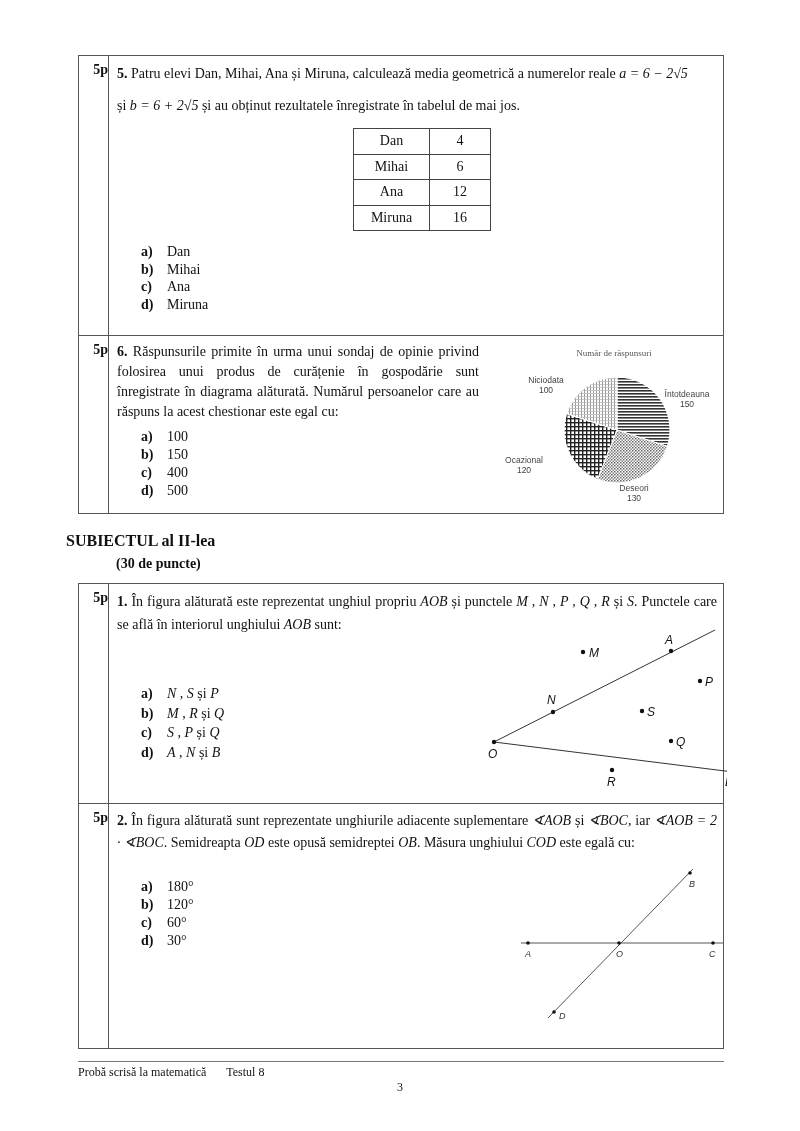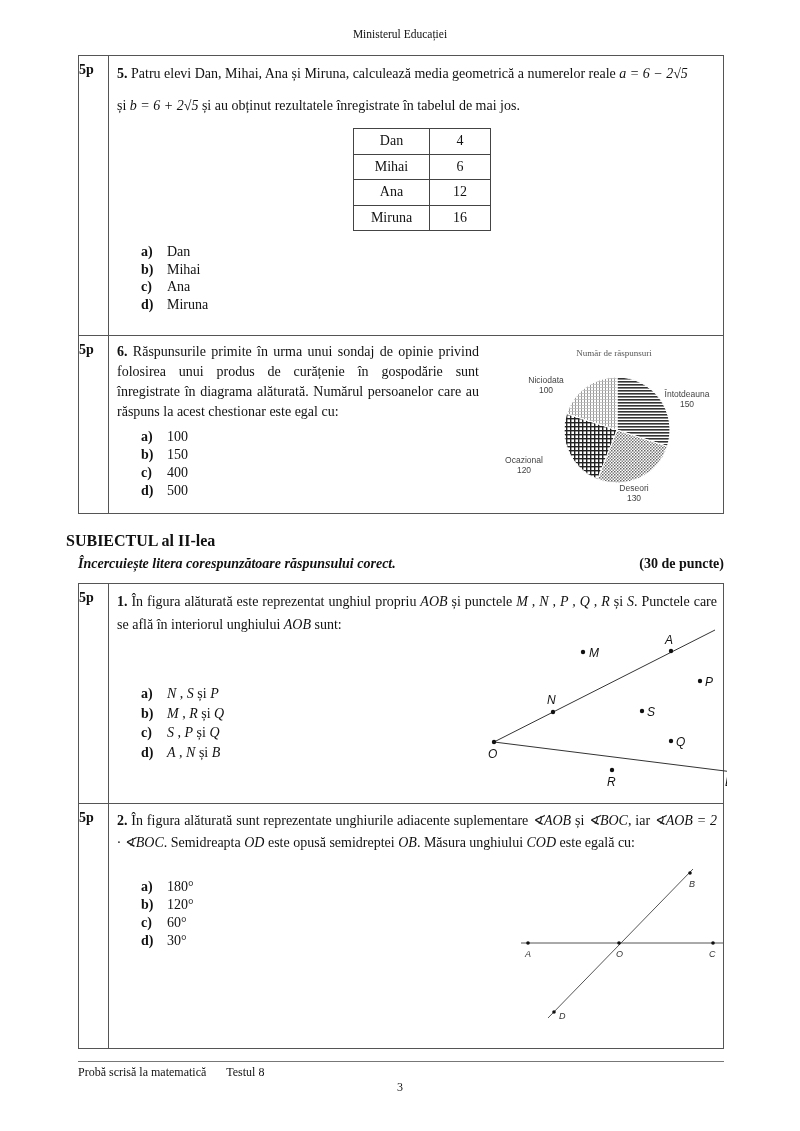--- a/index.html
+++ b/index.html
@@ -1,21 +1,21 @@
 <!DOCTYPE html>
 <html><head>
 <meta charset="utf-8">
 <style>
   html, body { margin: 0; padding: 0; background: #ffffff; }
   body { width: 800px; height: 1131px; position: relative; font-family: "Liberation Serif", serif; color: #111; font-size: 14px; }
   .header { position: absolute; top: 28px; left: 0; width: 800px; text-align: center; font-size: 11.5px; line-height: 13px; }
   .box { position: absolute; left: 78px; width: 646px; border: 1px solid #555; box-sizing: border-box; }
   .row { display: flex; border-top: 1px solid #555; }
   .row:first-child { border-top: none; }
-  .pts { width: 30px; border-right: 1px solid #555; font-weight: bold; font-size: 14px; padding-top: 6px; text-align: left; box-sizing: border-box; flex: none; }
+  .pts { width: 30px; border-right: 1px solid #555; font-weight: bold; font-size: 14px; padding-top: 6px; text-align: right; box-sizing: border-box; flex: none; }
   .cell { flex: 1; padding: 6px 6px 0 8px; position: relative; box-sizing: border-box; }
   .qtext { font-size: 14px; line-height: 23px; text-align: justify; }
   .qtext b { font-weight: bold; }
   .m { font-style: italic; }
   .opts { list-style: none; margin: 0; padding: 0 0 0 24px; font-size: 14px; line-height: 17.5px; }
   .opts li { display: flex; }
   .opts .l { font-weight: bold; width: 26px; }
   table.data { border-collapse: collapse; margin: 6px 0 0 236px; font-size: 14px; }
   table.data td { border: 1px solid #444; height: 24.5px; text-align: center; padding: 0; }
   table.data td.n { width: 75px; }
@@ -26,21 +26,20 @@
   .instr .p { font-weight: bold; margin-left: 38px; }
   .footer-line { position: absolute; left: 78px; top: 1061px; width: 646px; border-top: 1px solid #777; }
   .footer { position: absolute; left: 78px; top: 1065px; width: 646px; display: flex; justify-content: flex-start; font-size: 12px; gap: 20px; }
   .pagenum { position: absolute; top: 1080px; left: 0; width: 800px; text-align: center; font-size: 12px; }
   svg text { font-family: "Liberation Sans", sans-serif; }
 </style>
 </head>
 <body>
 
 <div class="header">
-  <div>Ministerul Educației</div>
 </div>
 
 <div class="box" style="top:55px;">
   <div class="row" style="height:279px;">
     <div class="pts">5p</div>
     <div class="cell">
       <div class="qtext" style="line-height:32px; margin-top:-4px;"><b>5.</b><span> Patru elevi Dan, Mihai, Ana și Miruna, calculează media geometrică a numerelor reale </span><span class="m">a = 6 − 2√5</span><br><span>și </span><span class="m">b = 6 + 2√5</span><span> și au obținut rezultatele  înregistrate în tabelul de mai jos.</span></div>
       <table class="data">
         <tbody>
             <tr>
@@ -142,21 +141,20 @@
           <text x="140" y="149" text-anchor="middle">Deseori</text>
           <text x="140" y="159" text-anchor="middle">130</text>
         </g>
       </svg>
     </div>
   </div>
 </div>
 
 <div class="subj">SUBIECTUL al II-lea</div>
 <div class="instr">
-  <span class="i">Încercuiește litera corespunzătoare răspunsului corect.</span>
   <span class="p">(30 de puncte)</span>
 </div>
 
 <div class="box" style="top:583px;">
   <div class="row" style="height:219px;">
     <div class="pts">5p</div>
     <div class="cell">
       <div class="qtext" style="line-height:23px;"><b>1.</b><span> În figura alăturată este reprezentat unghiul propriu </span><span class="m">AOB</span><span> și punctele </span><span class="m">M , N , P , Q , R</span><span> și </span><span class="m">S</span><span>. Punctele care se află în interiorul unghiului </span><span class="m">AOB</span><span> sunt:</span></div>
       <ul class="opts" style="margin-top:48px; line-height:19.5px;">
         <li><span class="l">a)</span><span class="m">N</span>&nbsp;,&nbsp;<span class="m">S</span>&nbsp;<span>și</span>&nbsp;<span class="m">P</span></li>

